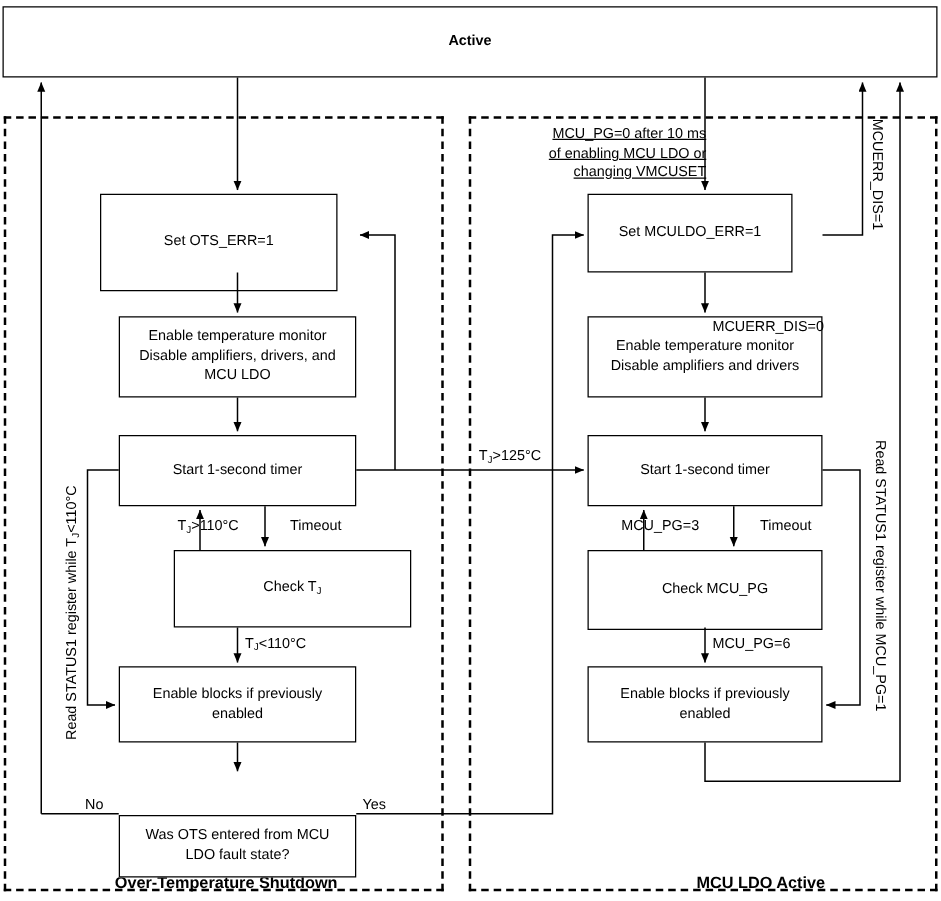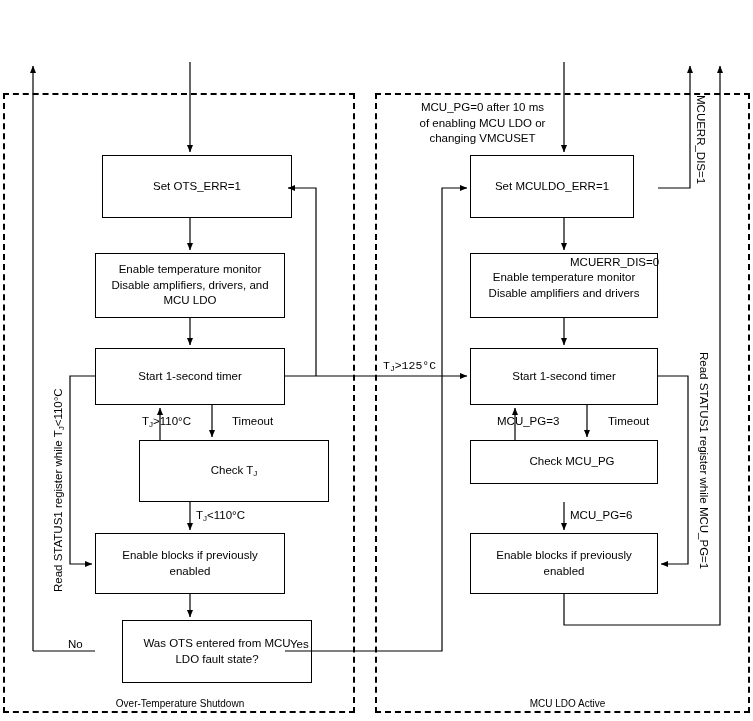--- a/index.html
+++ b/index.html
@@ -3,75 +3,78 @@
 <meta charset="utf-8">
 <title>State Diagram</title>
 <style>
   html,body{margin:0;padding:0;background:#ffffff;}
   #root{position:relative;width:753px;height:721px;background:#ffffff;
         font-family:"Liberation Sans","DejaVu Sans",sans-serif;color:#000;overflow:hidden;}
   .box{position:absolute;border:1.6px solid #000;background:#fff;box-sizing:border-box;
        display:flex;align-items:center;justify-content:center;text-align:center;
        font-size:11.5px;line-height:1.35;padding:2px 4px;}
   .region{position:absolute;border:2.5px dashed #000;box-sizing:border-box;background:transparent;}
-  .region-label{position:absolute;font-size:10px;font-weight:normal;text-align:center;}
+  .region-label{position:absolute;font-size:13px;font-weight:bold;text-align:right;}
   .elabel{position:absolute;font-size:11.5px;line-height:1.35;text-align:center;white-space:nowrap;}
   .vlabel{position:absolute;font-size:11.5px;white-space:nowrap;transform-origin:0 0;}
   svg.wires{position:absolute;left:0;top:0;width:753px;height:721px;pointer-events:none;}
   sub{font-size:8px;vertical-align:baseline;position:relative;top:2px;}
 </style>
 </head>
 <body>
 
 <div id="root">
 
+  <div class="box" style="left:2px;top:5px;width:748px;height:57px;font-weight:bold;">
+    <span>Active</span>
+  </div>
 
   <div class="region" style="left:3px;top:93px;width:352px;height:620px;"></div>
   <div class="region" style="left:375px;top:93px;width:375px;height:620px;"></div>
 
   <div class="region-label" style="left:90px;top:698px;width:180px;">Over-Temperature Shutdown</div>
   <div class="region-label" style="left:475px;top:698px;width:185px;">MCU LDO Active</div>
 
-  <div class="box" style="left:102px;top:155px;width:190px;height:63px;">
+  <div class="box" style="left:80px;top:155px;width:190px;height:78px;">
     <span>Set OTS_ERR=1</span>
   </div>
 
   <div class="box" style="left:95px;top:253px;width:190px;height:65px;">
     <span>Enable temperature monitor<br>Disable amplifiers, drivers, and<br>MCU LDO</span>
   </div>
 
   <div class="box" style="left:95px;top:348px;width:190px;height:57px;">
     <span>Start 1-second timer</span>
   </div>
 
   <div class="box" style="left:95px;top:440px;width:190px;height:62px;margin-left:44px;">
     <span>Check T<sub>J</sub></span>
   </div>
 
   <div class="box" style="left:95px;top:533px;width:190px;height:61px;">
     <span>Enable blocks if previously<br>enabled</span>
   </div>
 
-  <div class="box" style="left:95px;top:620px;width:190px;height:63px;margin-left:27px;">
+  <div class="box" style="left:95px;top:652px;width:190px;height:50px;">
     <span>Was OTS entered from MCU<br>LDO fault state?</span>
   </div>
 
   <div class="box" style="left:470px;top:155px;width:164px;height:63px;">
     <span>Set MCULDO_ERR=1</span>
   </div>
 
   <div class="box" style="left:470px;top:253px;width:188px;height:65px;">
     <span>Enable temperature monitor<br>Disable amplifiers and drivers</span>
   </div>
 
   <div class="box" style="left:470px;top:348px;width:188px;height:57px;">
     <span>Start 1-second timer</span>
   </div>
 
-  <div class="box" style="left:470px;top:440px;width:188px;height:44px;padding-left:20px;">
+  <div class="box" style="left:470px;top:440px;width:188px;height:64px;padding-left:20px;">
     <span>Check MCU_PG</span>
   </div>
 
   <div class="box" style="left:470px;top:533px;width:188px;height:61px;">
     <span>Enable blocks if previously<br>enabled</span>
   </div>
 
   <svg class="wires" viewBox="0 0 753 721">
     <defs>
       <marker id="ah" markerWidth="9" markerHeight="9" refX="7.4" refY="3.2" orient="auto" markerUnits="userSpaceOnUse">
@@ -110,39 +113,39 @@
 
       <path d="M285,376 L467,376" marker-end="url(#ah)"></path>
 
       <path d="M285,651 L442,651 L442,188 L467,188" marker-end="url(#ah)"></path>
 
       <path d="M316,376 L316,188 L288,188" marker-end="url(#ah)"></path>
     </g>
   </svg>
 
 
-  <div class="elabel" style="left:400px;top:100px;width:165px;text-align:center;white-space:normal;">
+  <div class="elabel" style="left:400px;top:100px;width:165px;text-align:right;white-space:normal;text-decoration:underline;">
     MCU_PG=0 after 10 ms<br>of enabling MCU LDO or<br>changing VMCUSET
   </div>
 
   <div class="elabel" style="left:570px;top:227px;margin-top:28px;">MCUERR_DIS=0</div>
 
   <div class="elabel" style="left:142px;top:414px;">T<sub>J</sub>&gt;110°C</div>
 
   <div class="elabel" style="left:232px;top:414px;">Timeout</div>
 
   <div class="elabel" style="left:196px;top:508px;">T<sub>J</sub>&lt;110°C</div>
 
   <div class="elabel" style="left:497px;top:414px;">MCU_PG=3</div>
 
   <div class="elabel" style="left:608px;top:414px;">Timeout</div>
 
   <div class="elabel" style="left:570px;top:508px;">MCU_PG=6</div>
 
-  <div class="elabel" style="left:383px;top:358px;font-family:Liberation Mono, monospace;">T<sub>J</sub>&gt;125°C</div>
+  <div class="elabel" style="left:383px;top:358px;">T<sub>J</sub>&gt;125°C</div>
 
   <div class="elabel" style="left:68px;top:637px;text-align:right;">No</div>
 
   <div class="elabel" style="left:290px;top:637px;">Yes</div>
 
   <div class="vlabel" style="left:52px;top:592px;transform:rotate(-90deg);">
     Read STATUS1 register while T<sub>J</sub>&lt;110°C
   </div>
 
   <div class="vlabel" style="left:710px;top:352px;transform:rotate(90deg);">

